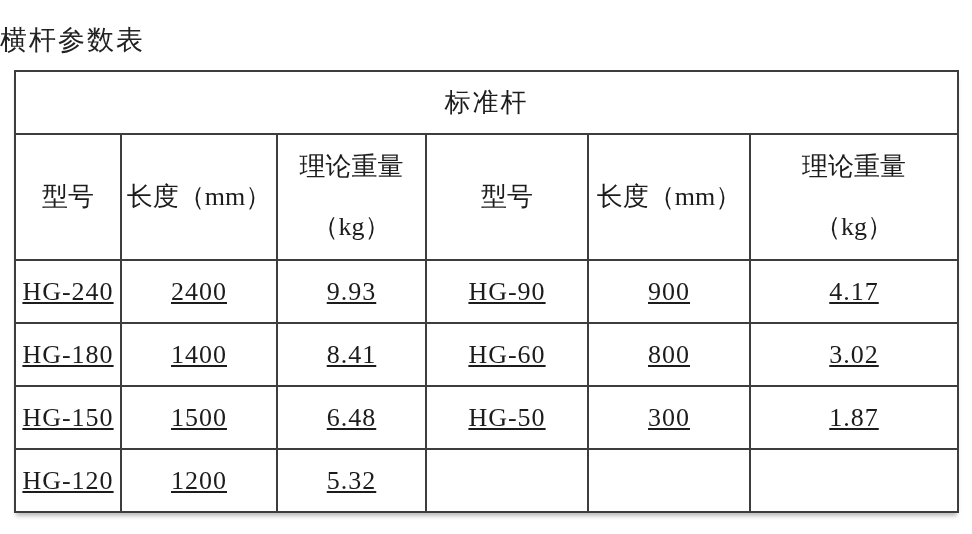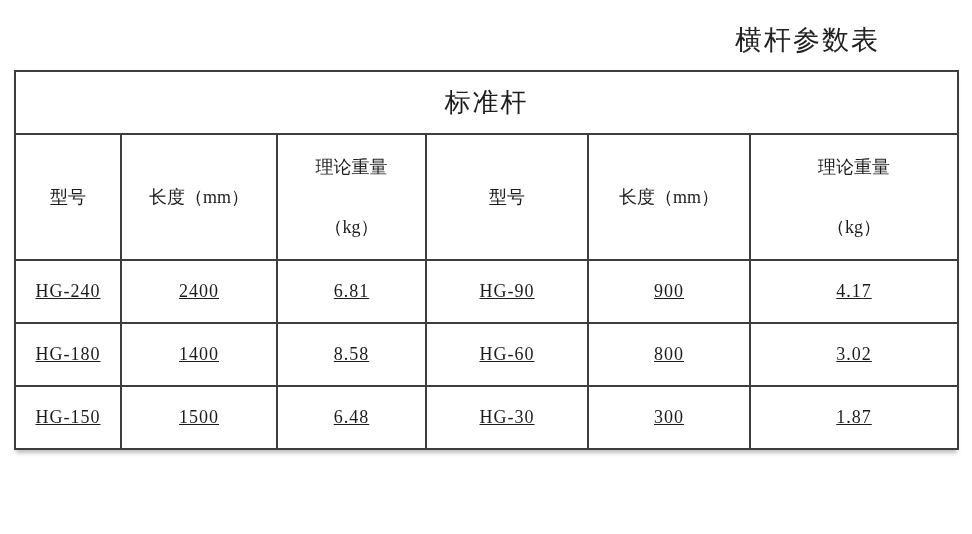--- a/index.html
+++ b/index.html
@@ -13,41 +13,41 @@
     position: relative;
     font-family: "Liberation Serif", "DejaVu Serif", serif;
     color: #1c1c1c;
     overflow: hidden;
   }
   .page-title {
     position: absolute;
     top: 22px;
     left: 0;
     width: 880px;
-    text-align: right;
+    text-align: left;
     font-size: 27px;
     letter-spacing: 2px;
     color: #222222;
   }
   table.param-table {
     position: absolute;
     left: 14px;
     top: 70px;
     width: 943px;
     border-collapse: collapse;
     table-layout: fixed;
     background: #ffffff;
     box-shadow: 0 5px 4px -2px rgba(110,110,110,0.45);
   }
   table.param-table td, table.param-table th {
     border: 2px solid #3d3d3d;
     text-align: center;
     vertical-align: middle;
     font-weight: normal;
-    font-size: 18px;
+    font-size: 26px;
     color: #1c1c1c;
     padding: 0;
     overflow: hidden;
   }
   tr.merged-row td { height: 61px; font-size: 26px; letter-spacing: 2px; }
   tr.header-row th { height: 124px; }
   tr.data-row td { height: 61px; letter-spacing: 1px; text-decoration: underline; }
   .two-line div { line-height: 60px; }
   .one-line { line-height: 1; margin-top: 28px; }
 </style>
@@ -79,35 +79,43 @@
       <th><span class="one-line">型号</span></th>
       <th><span class="one-line">长度（mm）</span></th>
       <th class="two-line">
         <div>理论重量</div>
         <div>（kg）</div>
       </th>
     </tr>
     <tr class="data-row">
       <td>HG-240</td>
       <td>2400</td>
-      <td>6.81</td>
+      <td>9.93</td>
       <td>HG-90</td>
       <td>900</td>
       <td>4.17</td>
     </tr>
     <tr class="data-row">
       <td>HG-180</td>
       <td>1400</td>
-      <td>8.58</td>
+      <td>8.41</td>
       <td>HG-60</td>
       <td>800</td>
       <td>3.02</td>
     </tr>
     <tr class="data-row">
       <td>HG-150</td>
       <td>1500</td>
       <td>6.48</td>
-      <td>HG-30</td>
+      <td>HG-50</td>
       <td>300</td>
       <td>1.87</td>
+    </tr>
+    <tr class="data-row">
+      <td>HG-120</td>
+      <td>1200</td>
+      <td>5.32</td>
+      <td></td>
+      <td></td>
+      <td></td>
     </tr>
   </tbody>
 </table>
 
 </body></html>

